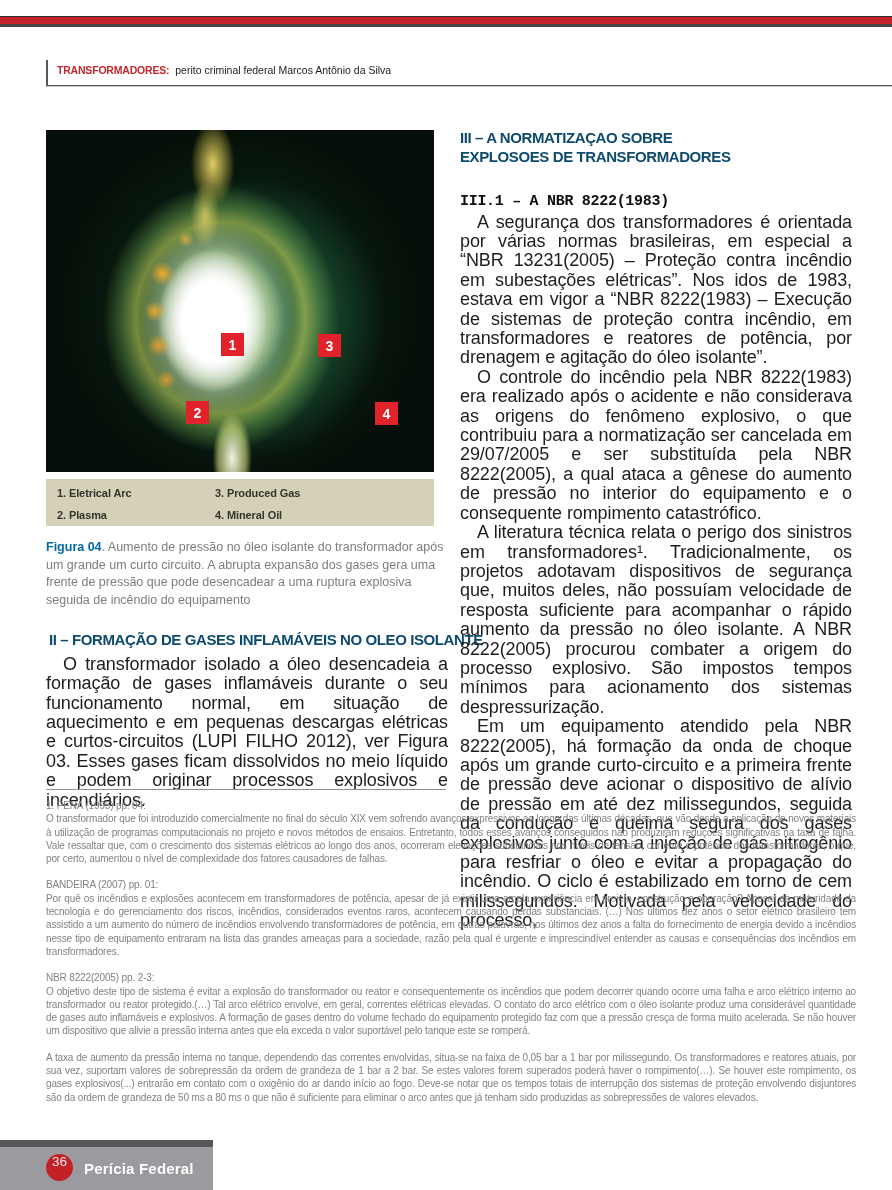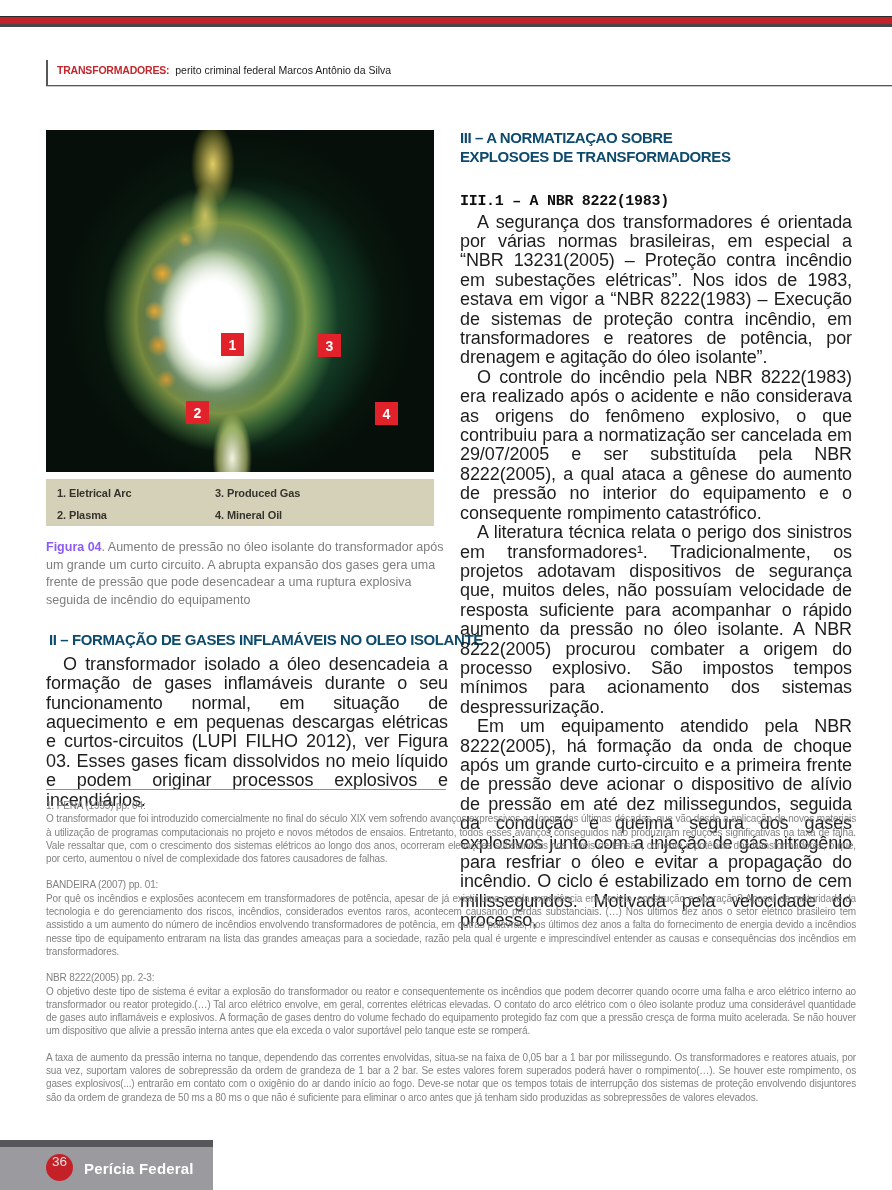--- a/index.html
+++ b/index.html
@@ -44,21 +44,21 @@
   .marker-2{left:140px;top:271px;}
   .marker-4{left:329px;top:272px;}
   
   .legend{
     position:absolute;left:46px;top:479px;width:388px;height:47px;background:#d5d1b8;
     display:grid;grid-template-columns:158px 1fr;padding:8px 0 0 11px;row-gap:4px;
     font-size:11px;font-weight:700;color:#35342c;letter-spacing:-0.1px;
   }
   
   .caption{position:absolute;left:46px;top:539px;width:401px;margin:0;font-size:12.5px;line-height:17.5px;color:#7d7d7d;}
-  .caption b{font-weight:700;color:#8b5cf6;}
+  .caption b{font-weight:700;color:#0369a1;}
   
   .h-main{font-size:15px;font-weight:700;color:#0c4a6e;letter-spacing:-0.4px;line-height:18.8px;white-space:nowrap;}
   .h-sub{font-size:15px;font-weight:700;color:#0f0f0f;letter-spacing:-0.3px;margin-top:17px;margin-bottom:3px;white-space:nowrap;font-family:Liberation Mono, monospace;}
   .h-sub-first{margin-top:26px;}
   .body-par{margin:0;font-size:18px;line-height:19.4px;color:#1d1d1d;text-align:justify;text-indent:17px;letter-spacing:-0.1px;}
   .sec2{position:absolute;left:46px;top:631px;width:402px;}
   .sec2 .h-main{margin:0 0 5px 3px;}
   .rightcol{position:absolute;left:460px;top:129px;width:392px;}
   
   .footrule{position:absolute;left:46px;top:789px;width:400px;height:1px;background:#8f8f8f;}

